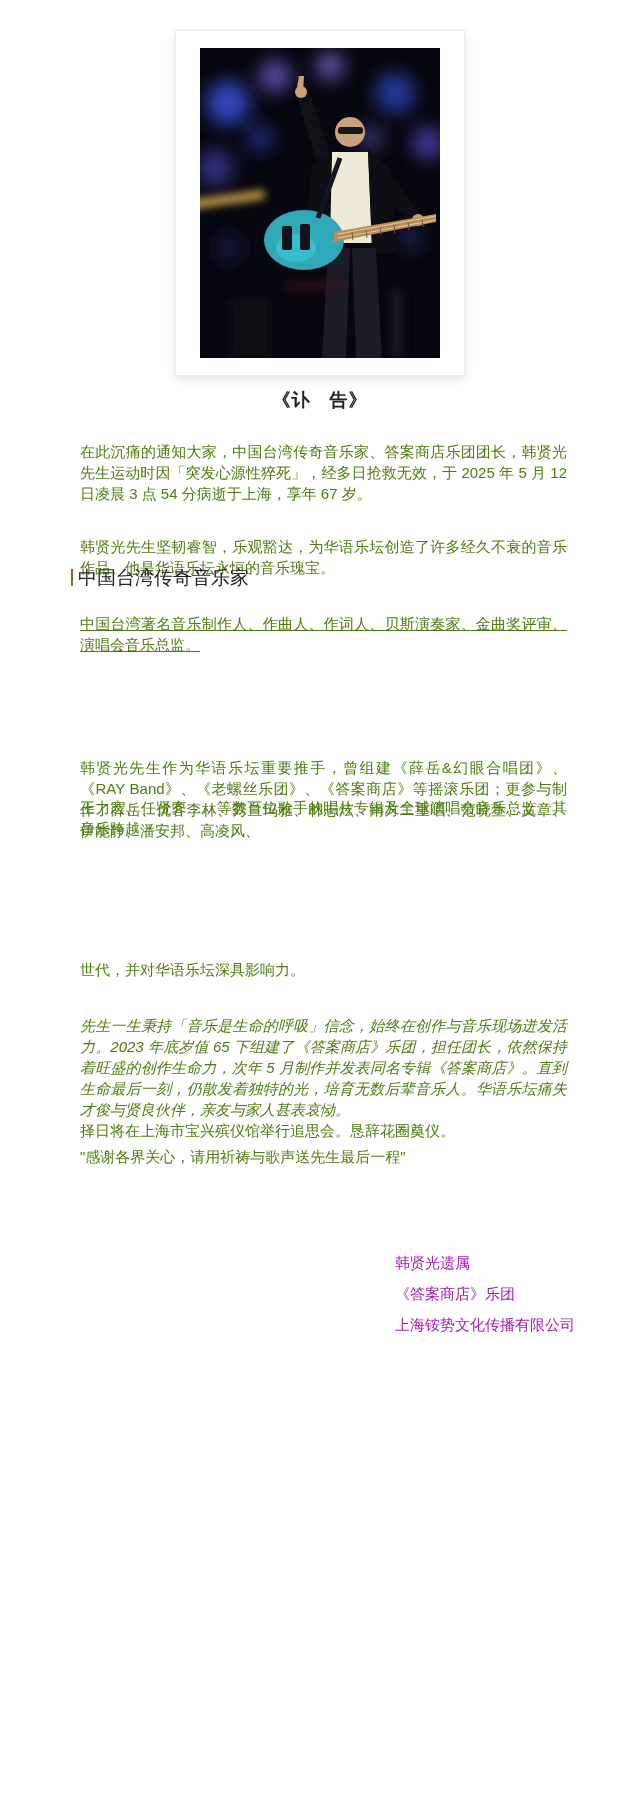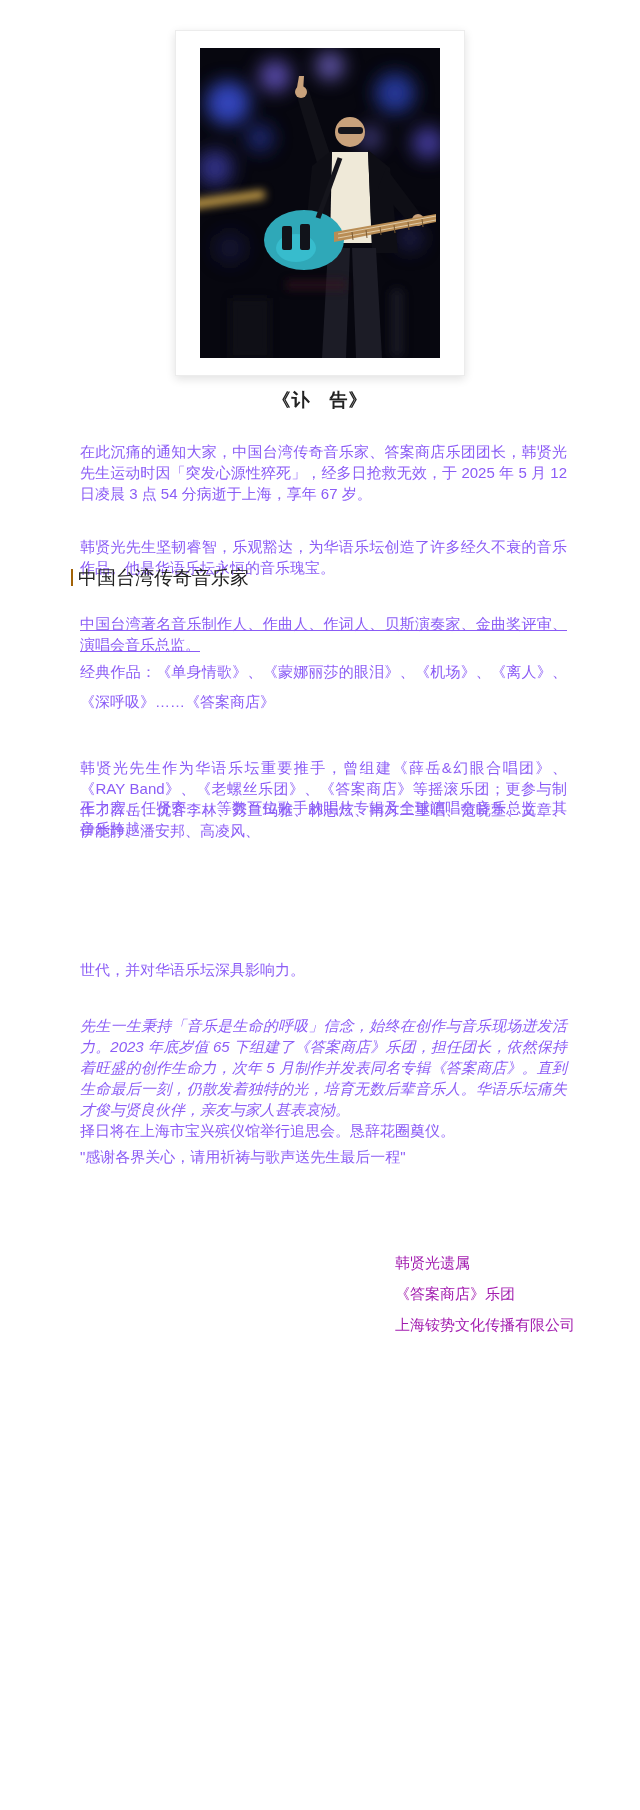--- a/index.html
+++ b/index.html
@@ -21,21 +21,21 @@
   .photo-frame svg { display:block; width:240px; height:310px; }
 
   .doc-title {
     position:absolute; left:0; top:388px; width:640px;
     text-align:center; font-size:18px; font-weight:bold; color:#222222;
     letter-spacing:1px;
   }
 
   .para {
     position:absolute; left:80px; width:487px;
-    font-size:15px; line-height:21px; color:#8b5cf6;
+    font-size:15px; line-height:21px; color:#4d7c0f;
     text-align:justify;
   }
   .para.loose { line-height:30px; }
 
   .section-heading {
     position:absolute; left:71px; top:569px;
     font-size:19px; font-weight:normal; color:#222222;
     border-left:2px solid #a16207; padding-left:5px; line-height:17px;
   }
 
@@ -147,21 +147,20 @@
   <p class="para" style="top:426px;">在此沉痛的通知大家，中国台湾传奇音乐家、答案商店乐团团长，韩贤光先生运动时因「突发心源性猝死」，经多日抢救无效，于 2025 年 5 月 12 日凌晨 3 点 54 分病逝于上海，享年 67 岁。</p>
 
   <p class="para" style="top:521px;">韩贤光先生坚韧睿智，乐观豁达，为华语乐坛创造了许多经久不衰的音乐作品。他是华语乐坛永恒的音乐瑰宝。</p>
 
   <div class="section-heading">
     <span>中国台湾传奇音乐家</span>
   </div>
 
   <p class="para" style="top:598px;text-decoration:underline;">中国台湾著名音乐制作人、作曲人、作词人、贝斯演奏家、金曲奖评审、演唱会音乐总监。</p>
 
-  <p class="para loose" style="top:642px;">经典作品：《单身情歌》、《蒙娜丽莎的眼泪》、《机场》、《离人》、《深呼吸》……《答案商店》</p>
 
   <p class="para" style="top:742px;">韩贤光先生作为华语乐坛重要推手，曾组建《薛岳&amp;幻眼合唱团》、《RAY Band》、《老螺丝乐团》、《答案商店》等摇滚乐团；更参与制作了薛岳、优客李林、秀兰玛雅、林志炫、南方二重唱、范晓萱、文章、伊能静、潘安邦、高凌风、</p>
 
   <p class="para" style="top:782px;">王力宏、任贤齐……等数百位歌手的唱片专辑及全球演唱会音乐总监。其音乐跨越</p>
 
   <p class="para" style="top:944px;">世代，并对华语乐坛深具影响力。</p>
 
   <p class="para" style="top:1000px;font-style:italic;">先生一生秉持「音乐是生命的呼吸」信念，始终在创作与音乐现场迸发活力。2023 年底岁值 65 下组建了《答案商店》乐团，担任团长，依然保持着旺盛的创作生命力，次年 5 月制作并发表同名专辑《答案商店》。直到生命最后一刻，仍散发着独特的光，培育无数后辈音乐人。华语乐坛痛失才俊与贤良伙伴，亲友与家人甚表哀恸。</p>
 
   <p class="para" style="top:1105px;">择日将在上海市宝兴殡仪馆举行追思会。恳辞花圈奠仪。</p>

